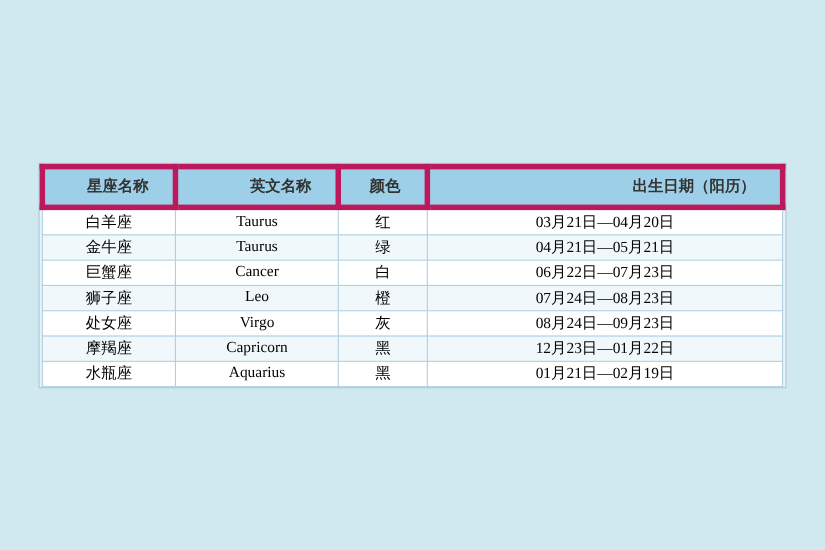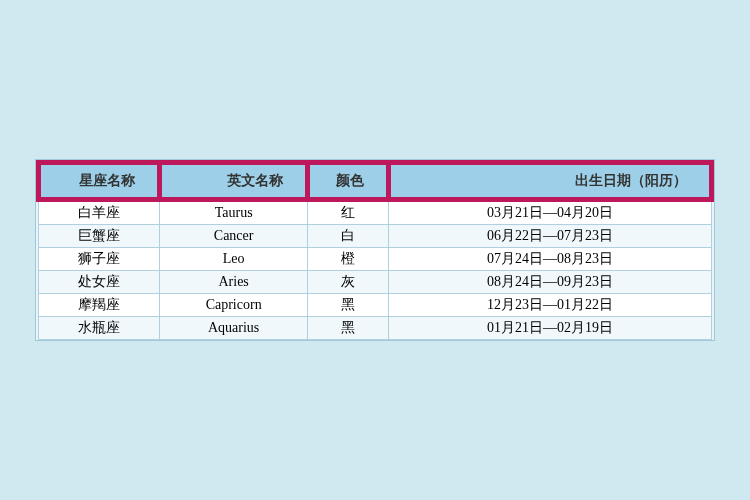--- a/index.html
+++ b/index.html
@@ -78,34 +78,40 @@
       </tr>
     </thead>
     <tbody id="table-body">
     <tr>
           <td>白羊座</td>
           <td>Taurus</td>
           <td>红</td>
           <td>03月21日—04月20日</td>
         </tr>
         <tr>
+          <td>金牛座</td>
+          <td>Taurus</td>
+          <td>绿</td>
+          <td>04月21日—05月21日</td>
+        </tr>
+        <tr>
           <td>巨蟹座</td>
           <td>Cancer</td>
           <td>白</td>
           <td>06月22日—07月23日</td>
         </tr>
         <tr>
           <td>狮子座</td>
           <td>Leo</td>
           <td>橙</td>
           <td>07月24日—08月23日</td>
         </tr>
         <tr>
           <td>处女座</td>
-          <td>Aries</td>
+          <td>Virgo</td>
           <td>灰</td>
           <td>08月24日—09月23日</td>
         </tr>
         <tr>
           <td>摩羯座</td>
           <td>Capricorn</td>
           <td>黑</td>
           <td>12月23日—01月22日</td>
         </tr>
         <tr>

